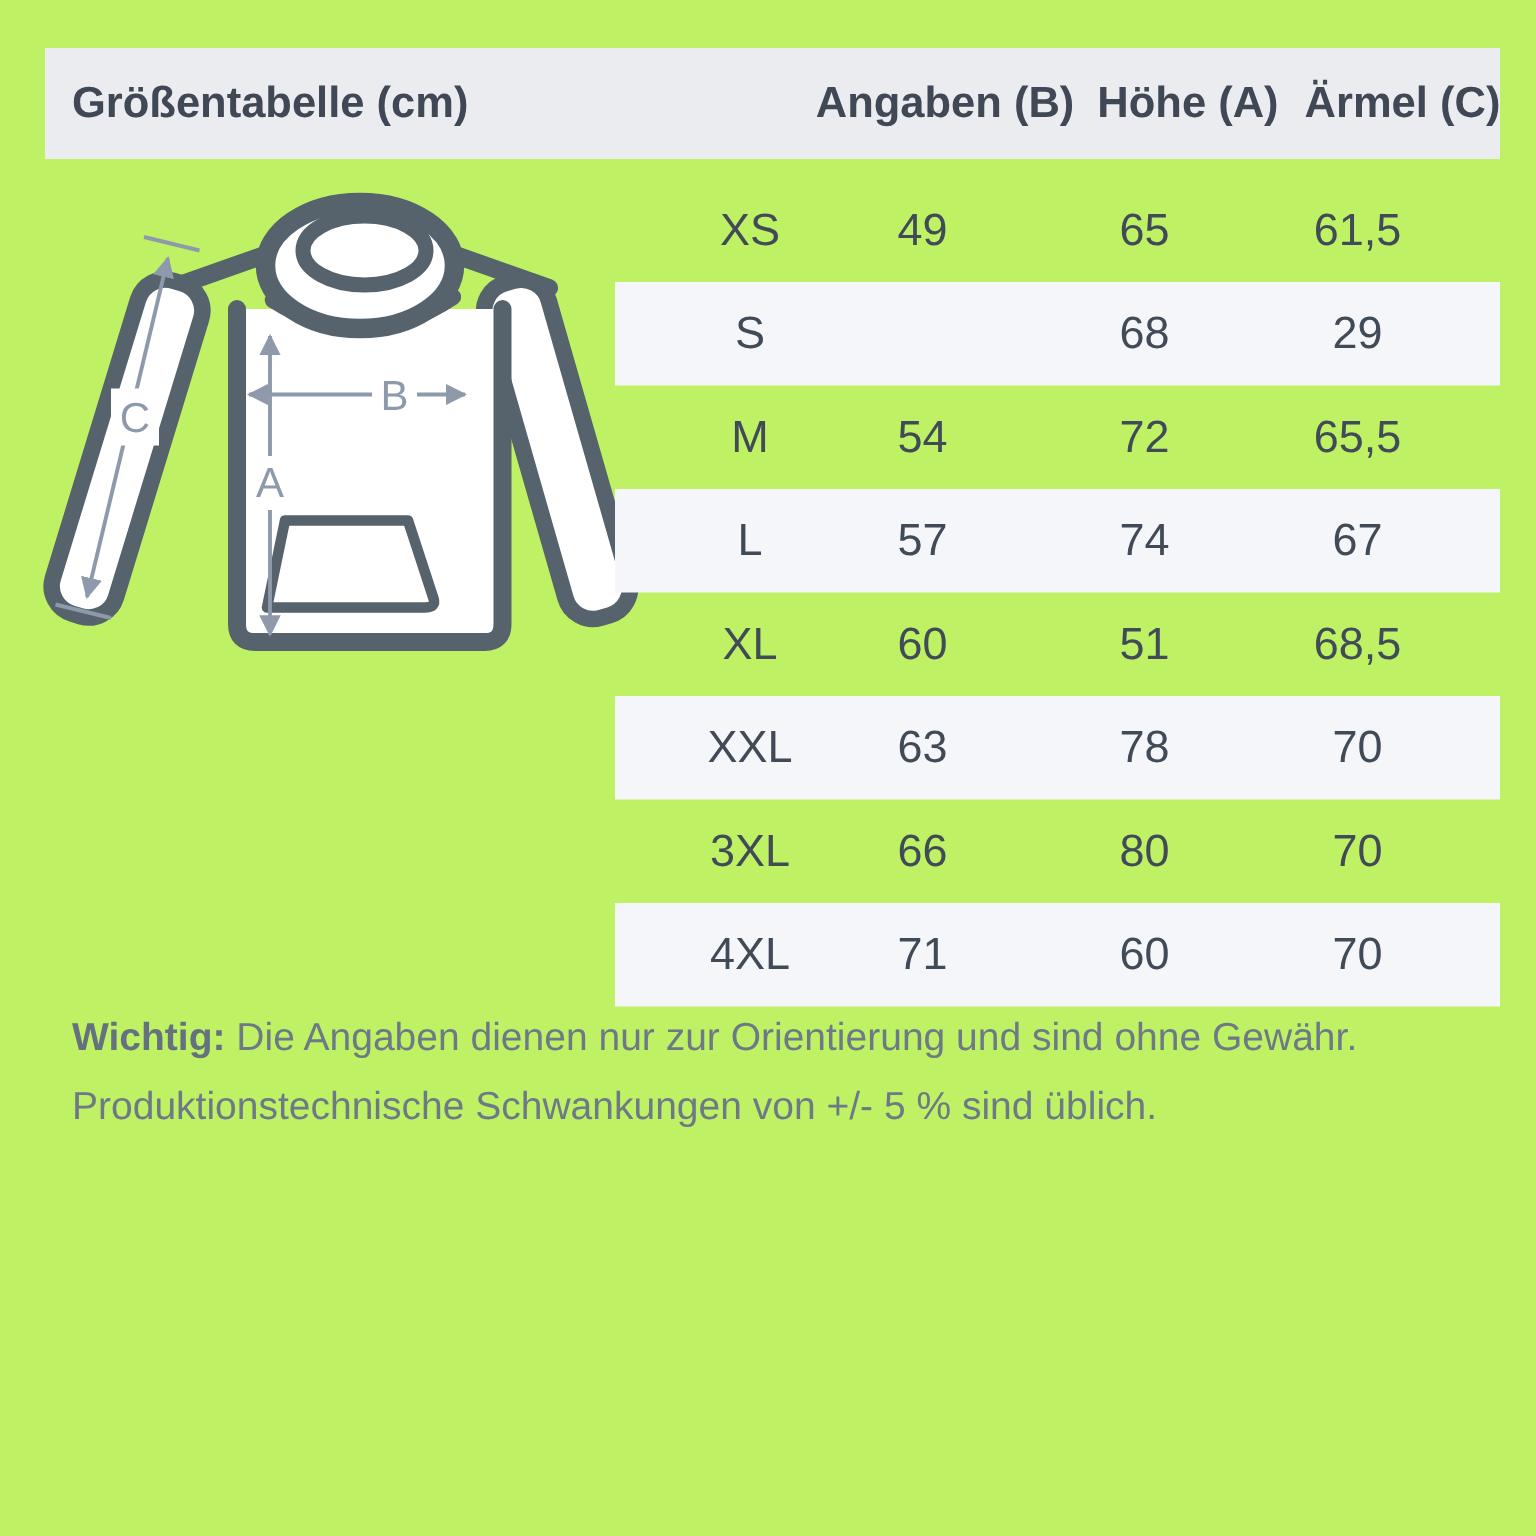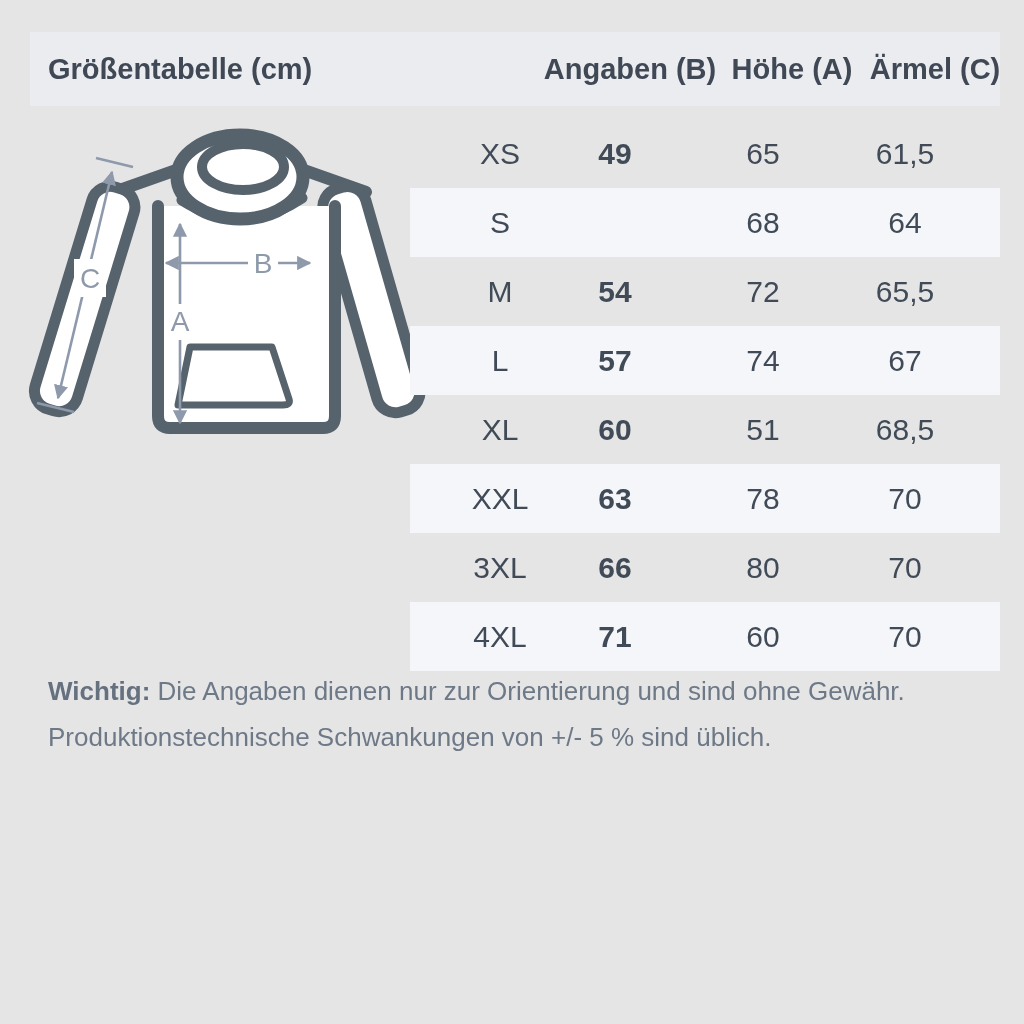--- a/index.html
+++ b/index.html
@@ -1,17 +1,17 @@
 <!DOCTYPE html>
 <html><head>
 <meta charset="utf-8">
 <style>
   html,body{margin:0;padding:0;background:#ffffff;}
   .canvas{
-    position:relative;width:1024px;height:1024px;background:#e5e5e5;overflow:hidden;
+    position:relative;width:1024px;height:1024px;background:#bef264;overflow:hidden;
     font-family:"Liberation Sans","DejaVu Sans",sans-serif;color:#414b58;
   }
   
   .header-band{
     position:absolute;left:30px;top:32px;width:970px;height:74px;
     background:#eaecf0;
   }
   .header-title{
     position:absolute;left:18px;top:0;height:74px;display:flex;align-items:center;
     font-size:29px;font-weight:bold;color:#3f4854;white-space:nowrap;
@@ -25,21 +25,21 @@
   .hcol.c3{left:825px;}
   
   .rows{position:absolute;left:410px;top:119px;width:590px;}
   .trow{position:relative;width:590px;height:69px;}
   .trow.shaded{background:#f5f6f9;}
   .cell{
     position:absolute;top:0;height:69px;width:150px;display:flex;align-items:center;justify-content:center;
     font-size:30px;color:#414b58;white-space:nowrap;
   }
   .cell.size{left:15px;}
-  .cell.vb{left:130px;font-weight:bold;}
+  .cell.vb{left:130px;}
   .cell.va{left:278px;}
   .cell.vc{left:420px;}
   
   .diagram{position:absolute;left:16px;top:118px;width:430px;height:345px;}
   
   .note{
     position:absolute;left:48px;top:668px;width:930px;
     font-size:26px;line-height:46px;color:#6e7988;
   }
   .note b{font-weight:bold;color:#66717f;}
@@ -105,21 +105,21 @@
   <div class="rows">
     <div class="trow">
       <span class="cell size">XS</span>
       <span class="cell vb">49</span>
       <span class="cell va">65</span>
       <span class="cell vc">61,5</span>
     </div>
     <div class="trow shaded">
       <span class="cell size">S</span>
       <span class="cell va">68</span>
-      <span class="cell vc">64</span>
+      <span class="cell vc">29</span>
     </div>
     <div class="trow">
       <span class="cell size">M</span>
       <span class="cell vb">54</span>
       <span class="cell va">72</span>
       <span class="cell vc">65,5</span>
     </div>
     <div class="trow shaded">
       <span class="cell size">L</span>
       <span class="cell vb">57</span>

